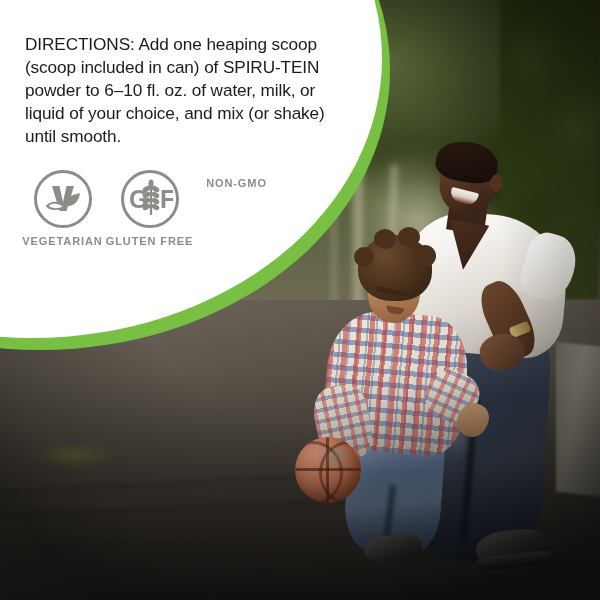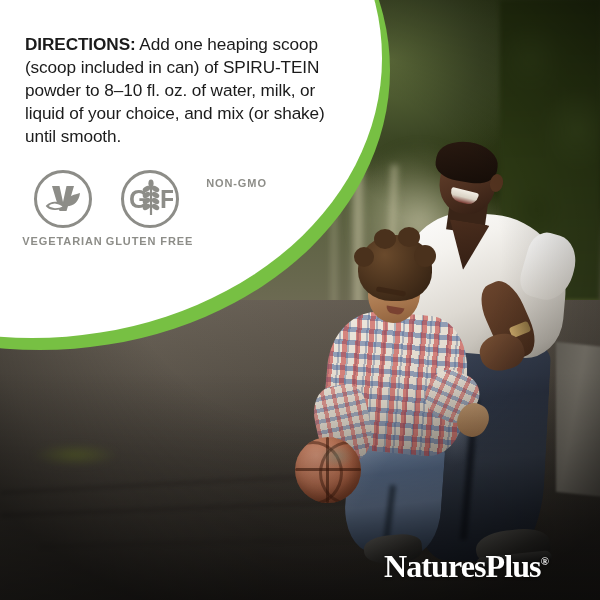--- a/index.html
+++ b/index.html
@@ -294,21 +294,21 @@
     border-radius:50%;
     background:#ffffff;
   }
 
   
   .directions{
     position:absolute; left:25px; top:33px; width:300px;
     font-size:17.2px; line-height:23px; color:#1b1b1b;
     letter-spacing:-.1px;
   }
-  .directions b{ font-weight:bold; }
+  .directions b{ font-weight:normal; }
 
   
   .badges{
     position:absolute; left:25px; top:170px; width:250px;
     display:flex; gap:12px;
   }
   .badge{ width:75px; display:flex; flex-direction:column; align-items:center; }
   .badge-ring{
     width:58px; height:58px; border-radius:50%;
     border:3.5px solid #8d8d88;
@@ -398,21 +398,21 @@
       <div class="ball-tint"></div>
     </div>
 
     <div class="vignette"></div>
   </div>
 
   <div class="panel-green"></div>
   <div class="panel-white"></div>
 
   <div class="directions">
-    <b>DIRECTIONS:</b><span> Add one heaping scoop (scoop included in can) of SPIRU-TEIN powder to 8–10 fl. oz. of water, milk, or liquid of your choice, and mix (or shake) until smooth.</span>
+    <b>DIRECTIONS:</b><span> Add one heaping scoop (scoop included in can) of SPIRU-TEIN powder to 6–10 fl. oz. of water, milk, or liquid of your choice, and mix (or shake) until smooth.</span>
   </div>
 
   <div class="badges">
 
     <div class="badge">
       <div class="badge-ring">
         <svg width="44" height="44" viewBox="0 0 44 44" aria-hidden="true">
           <path d="M11 9 L18.5 9 L22 25 L25.5 9 L33 9 L25.5 34 L18.5 34 Z" fill="#8d8d88"></path>
           <path d="M23 24 C30 17, 37 17, 39 16 C38 25, 32 30, 24 29 Z" fill="#8d8d88"></path>
           <path d="M6 29 C11 24, 19 25, 23 30 C17 33, 10 33, 6 29 Z" fill="#ffffff" stroke="#8d8d88" stroke-width="1.8"></path>
@@ -442,15 +442,14 @@
       </div>
       <div class="badge-label">GLUTEN FREE</div>
     </div>
 
     <div class="badge">
       <div class="badge-label">NON-GMO</div>
     </div>
 
   </div>
 
-  <div class="logo"><span>NaturesPlus</span><span class="reg">®</span></div>
 
 </div>
 
 </body></html>

